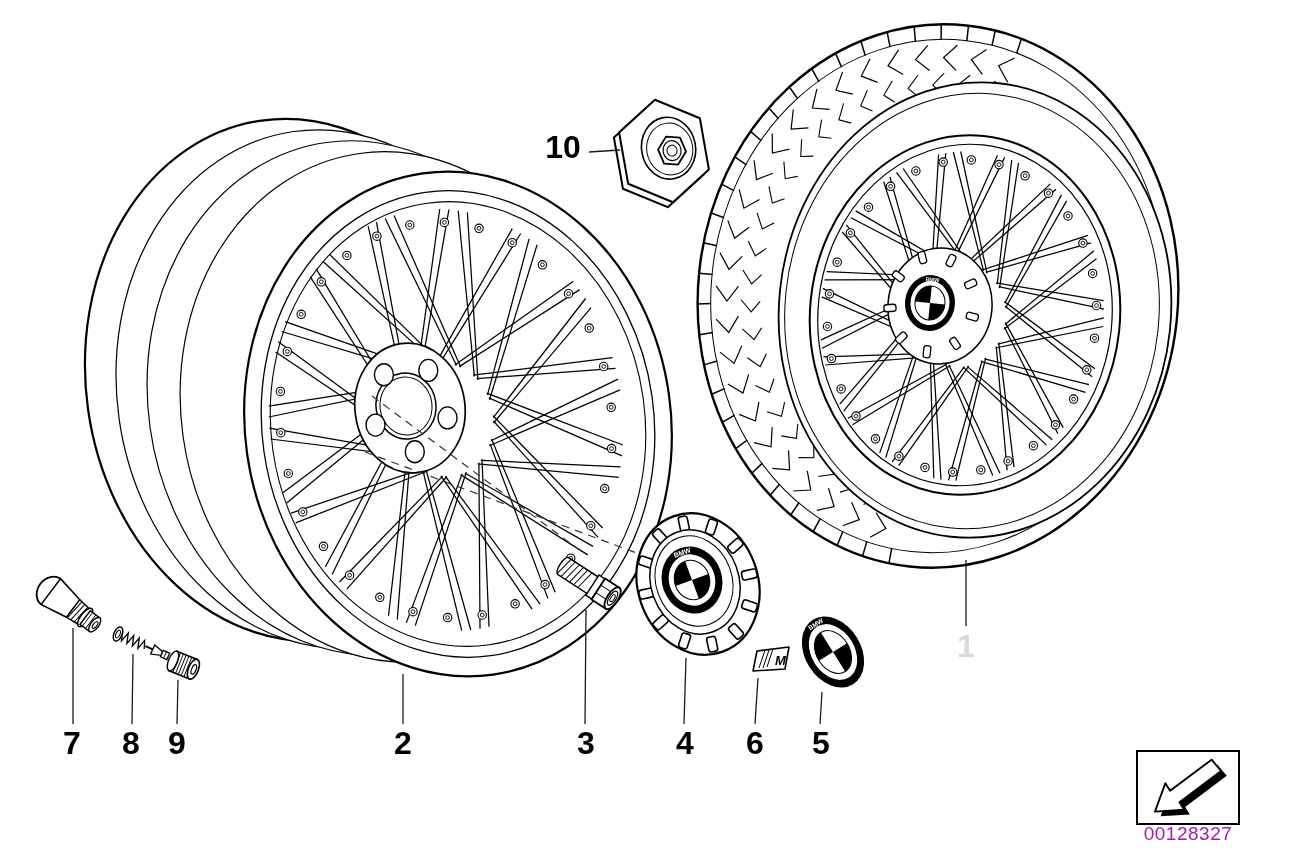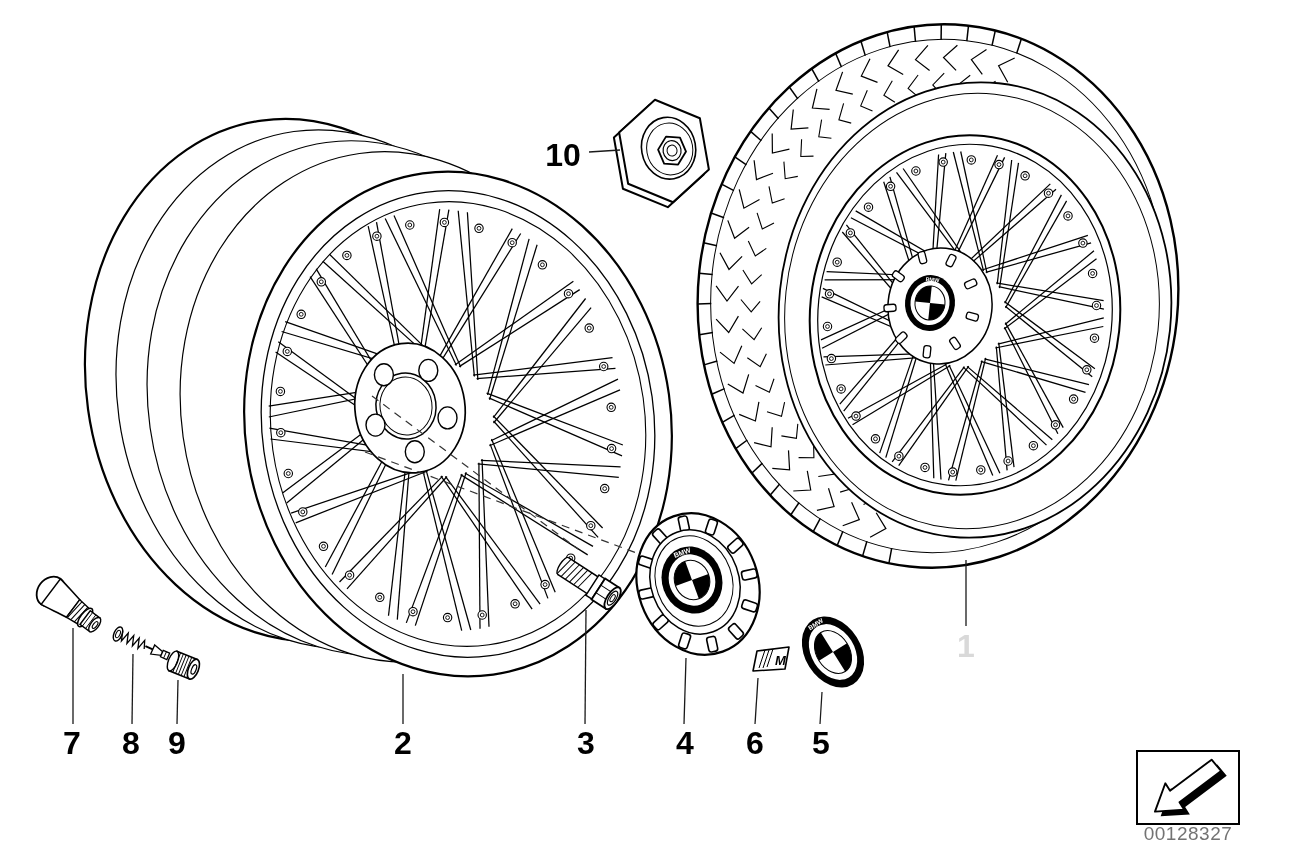--- a/index.html
+++ b/index.html
@@ -4,21 +4,21 @@
 <style>
   html,body{margin:0;padding:0;background:#fff;}
   .stage{position:relative;width:1312px;height:856px;background:#fff;overflow:hidden;
          font-family:"Liberation Sans",sans-serif;}
   .stage svg.art{position:absolute;left:0;top:0;}
   .callout{position:absolute;transform:translateX(-50%);font-weight:700;font-size:32px;
            line-height:1;color:#000;letter-spacing:0;user-select:none;}
   .docbox{position:absolute;left:1136px;top:750px;width:100px;height:71px;
           border:2px solid #000;background:#fff;display:flex;align-items:center;justify-content:center;}
   .docnum{position:absolute;left:1188px;top:823px;transform:translateX(-50%);
-          font-size:19px;color:#737373;letter-spacing:0.5px;white-space:nowrap;}
+          font-size:19px;color:#a21caf;letter-spacing:0.5px;white-space:nowrap;}
 </style>
 </head>
 <body>
 
 <div class="stage">
 
 <svg class="art" id="art" width="1312" height="856" viewBox="0 0 1312 856">
 
   <g>
     <ellipse cx="298" cy="380" rx="212" ry="262" transform="rotate(-8 298 380)" fill="#fff" stroke="#000" stroke-width="2.2"></ellipse>
@@ -532,21 +532,21 @@
 
   <div class="callout muted" style="left: 966px; top: 630px; color: rgb(217, 217, 217);">1</div>
   <div class="callout" style="left:403px;top:727px;">2</div>
   <div class="callout" style="left:586px;top:727px;">3</div>
   <div class="callout" style="left:685px;top:727px;">4</div>
   <div class="callout" style="left:821px;top:727px;">5</div>
   <div class="callout" style="left:755px;top:727px;">6</div>
   <div class="callout" style="left:72px;top:727px;">7</div>
   <div class="callout" style="left:131px;top:727px;">8</div>
   <div class="callout" style="left:177px;top:727px;">9</div>
-  <div class="callout" style="left:563px;top:139px;">10</div>
+  <div class="callout" style="left:563px;top:131px;">10</div>
 
   <div class="docbox">
     <svg width="98" height="68" viewBox="0 0 100 72">
       <path d="M81,11 L91,23 L47,56 L52,64 L21,66 L32,36 L37,44 Z" fill="#000"></path>
       <path d="M75,6 L85,18 L41,51 L46,59 L15,61 L26,31 L31,39 Z" fill="#fff" stroke="#000" stroke-width="2" stroke-linejoin="round"></path>
     </svg>
   </div>
   <div class="docnum">00128327</div>
 
 </div>

